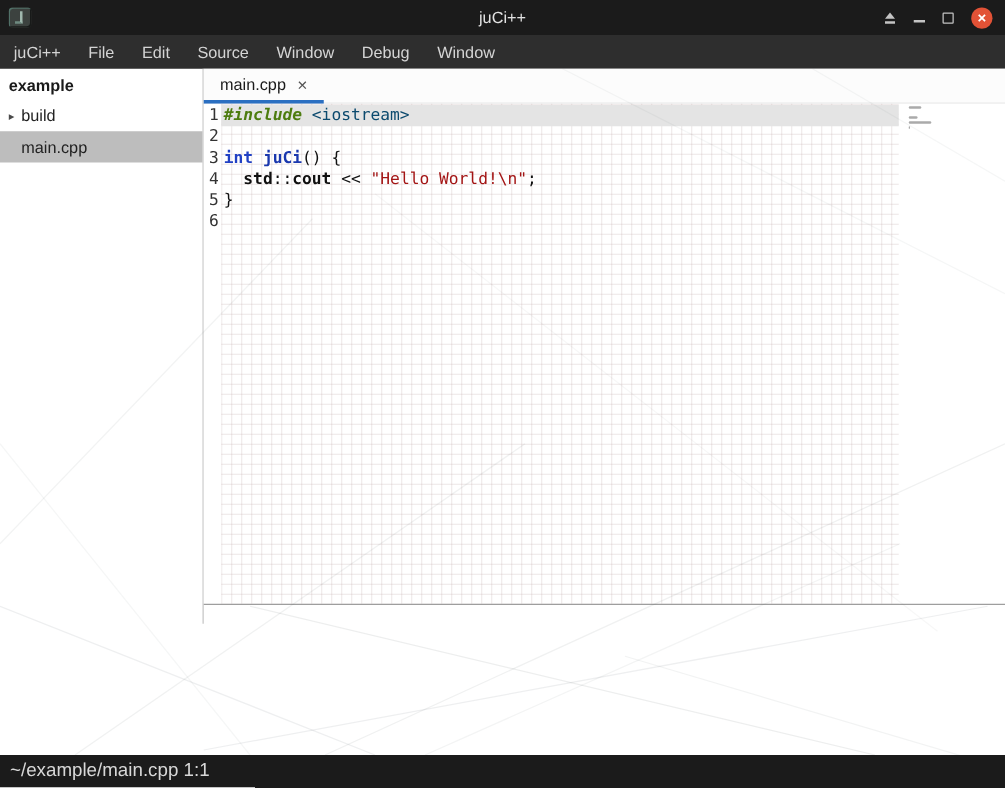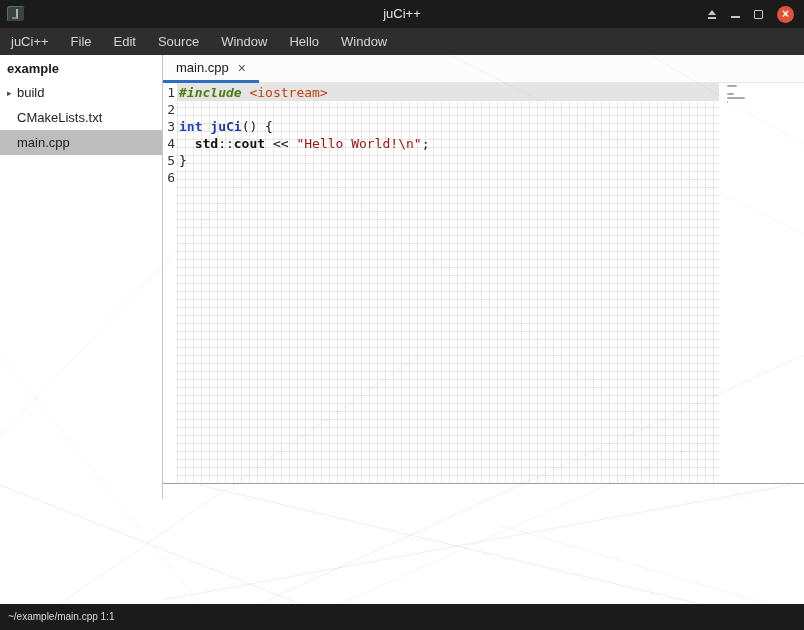--- a/index.html
+++ b/index.html
@@ -59,37 +59,37 @@
   .code-area { flex:0 0 542px; height:400px; padding-top:1px;
                font-family:"DejaVu Sans Mono", monospace; font-size:13px; line-height:17px; color:#111;
                background-image:
                  linear-gradient(to right,  rgba(193,171,171,0.30) 1px, transparent 1px),
                  linear-gradient(to bottom, rgba(193,171,171,0.30) 1px, transparent 1px);
                background-size:8px 8px; }
   .cl { height:17px; white-space:pre; padding-left:2px; }
   .cl.hl { background:#e4e4e4; }
 
   .preprocessor { color:#4d7c0f; font-weight:bold;font-style:italic; }
-  .includepath  { color:#c2410c; }
+  .includepath  { color:#0c4a6e; }
   .keyword      { color:#2141c4; font-weight:bold;text-align:center; }
   .function     { color:#1a38ae; font-weight:bold; }
   .boldid       { color:#101010; font-weight:bold; }
   .string       { color:#a31515; }
   .plain        { color:#111111; }
 
   .sourcemap { flex:1; position:relative; padding:2px 0 0 8px; }
   .sm-line { height:2px; margin-bottom:2px; background:#aaaaaa; border-radius:1px; }
   .sm-gap  { height:4px; }
 
   .splitter { position:absolute; left:0; top:428px; width:641px; height:1px; background:#9e9e9e; cursor:row-resize; }
   .bottompanel { position:absolute; left:0; top:429px; width:641px; height:120px; background:transparent; }
 
   
   .statusbar { position:absolute; left:0; top:604px; width:804px; height:26px; background:#1b1b1b; z-index:40; }
-  .status-text { color:#d8d8d8; font-size:10px; line-height:26px; padding-left:8px; }
+  .status-text { color:#d8d8d8; font-size:15px; line-height:26px; padding-left:8px; }
 </style>
 </head>
 <body>
 
 <div class="window">
 
   <div class="titlebar">
     <div class="app-icon"></div>
     <div class="win-title">juCi++</div>
     <div class="controls">
@@ -105,34 +105,30 @@
       <div class="ctl close">×</div>
     </div>
   </div>
 
   <div class="menubar">
       <span class="mitem">juCi++</span>
       <span class="mitem">File</span>
       <span class="mitem">Edit</span>
       <span class="mitem">Source</span>
       <span class="mitem">Window</span>
-      <span class="mitem">Hello</span>
+      <span class="mitem">Debug</span>
       <span class="mitem">Window</span>
     </div>
 
   <div class="sidebar">
     <div class="proj-header">example</div>
     <div>
         <div class="titem">
           <span class="expander">▸</span>
           <span>build</span>
-        </div>
-        <div class="titem">
-          <span class="expander"></span>
-          <span>CMakeLists.txt</span>
         </div>
         <div class="titem sel">
           <span class="expander"></span>
           <span>main.cpp</span>
         </div>
       </div>
   </div>
 
   <div class="rightpane">
 

